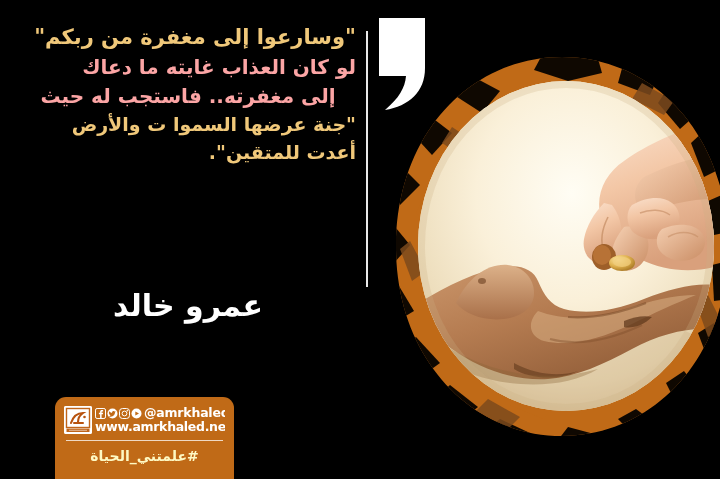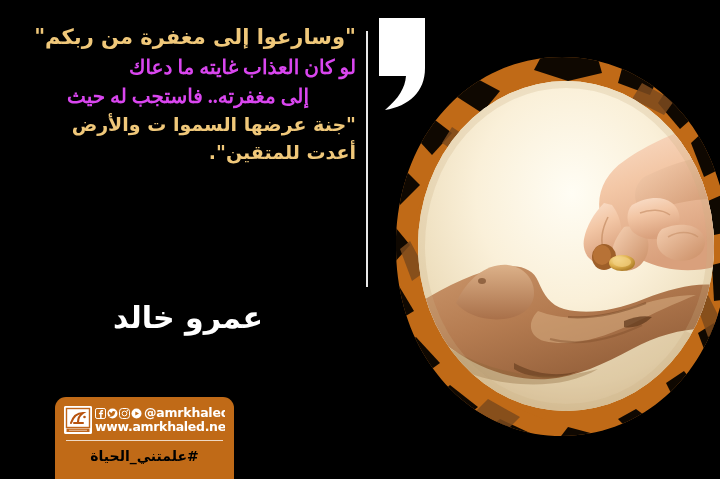--- a/index.html
+++ b/index.html
@@ -79,31 +79,31 @@
   }
   .qline {
     font-size: 21px;
     font-weight: 700;
     line-height: 1.46;
     letter-spacing: 0;
     white-space: nowrap;
     margin: 0;
   }
   .qline.gold { color: #f0c87a; }
-  .qline.white { color: #d946ef; font-family: Liberation Serif, serif; }
+  .qline.white { color: #fca5a5; }
   .qline.l2 { font-size: 20px; }
   .qline.l3 { font-size: 20px; text-align: center; }
   .qline.l4 { font-size: 20px; }
   .qline.l5 { font-size: 19px; }
   .qline.l6 { font-size: 19px; }
 
   .author {
     position: absolute;
     right: 364px;
-    top: 300px;
+    top: 288px;
     width: 336px;
     text-align: center;
     color: #ffffff;
     font-size: 30px;
     font-weight: 700;
     direction: rtl;
     letter-spacing: 1px;
   }
 
   
@@ -166,21 +166,21 @@
     margin-top: 1px;
   }
   .badge-rule {
     margin: 6px 2px 0 2px;
     height: 1px;
     background: rgba(255,255,255,0.75);
   }
   .hashtag {
     margin-top: 7px;
     text-align: center;
-    color: #000000;
+    color: #fef9c3;
     font-size: 14px;
     font-weight: 700;
     direction: rtl;
   }
 </style>
 </head>
 <body>
 
 <div id="card">
 

